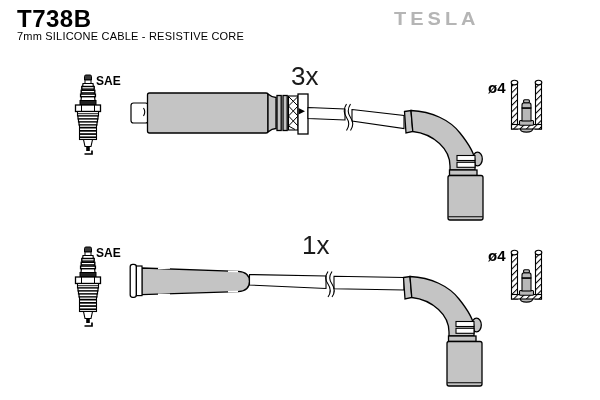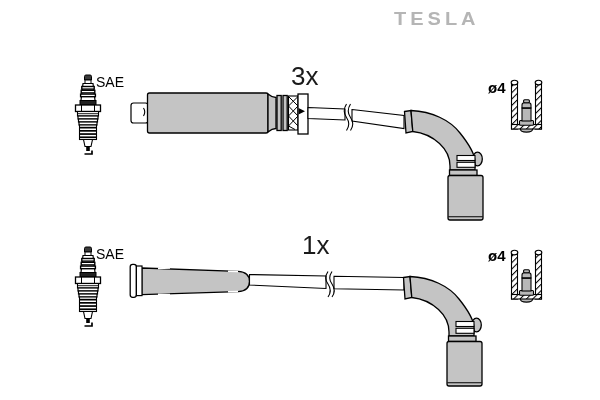--- a/index.html
+++ b/index.html
@@ -10,38 +10,40 @@
   .abs{position:absolute;line-height:1;white-space:nowrap;}
   .part-number{left:17px;top:7px;font-size:24px;font-weight:bold;letter-spacing:.5px;}
   .subtitle{left:17px;top:31px;font-size:11px;font-weight:500;letter-spacing:.2px;}
   .brand-logo{
     left:394px;top:9px;font-size:20px;font-weight:800;letter-spacing:4px;
     color:#b5b5b5;transform:scaleY(0.92);transform-origin:left top;
   }
   .qty-label{font-size:26px;color:#1a1a1a;}
   .qty-3x{left:291px;top:63px;}
   .qty-1x{left:302px;top:232px;}
-  .sae-label{font-size:14px;font-weight:normal;}
+  .sae-label{font-size:12px;font-weight:bold;}
   .sae-top{left:96px;top:75px;}
   .sae-bottom{left:96px;top:247px;}
   .dia-label{font-size:15px;font-weight:bold;}
   .dia-top{left:488px;top:80px;}
   .dia-bottom{left:488px;top:248px;}
   svg.diagram{position:absolute;left:0;top:0;}
   .gray{fill:#c4c4c4;stroke:#000;stroke-width:1.3px;}
   .grayS{fill:#b8b8b8;stroke:#000;stroke-width:1.1px;}
   .white{fill:#fff;stroke:#000;stroke-width:1.1px;}
   .ln{stroke:#000;stroke-width:1.1px;fill:none;}
   .blk{fill:#000;stroke:none;}
 </style>
 </head>
 <body>
 
 <div class="page">
 
+  <div class="abs part-number">T738B</div>
+  <div class="abs subtitle">7mm SILICONE CABLE - RESISTIVE CORE</div>
   <div class="abs brand-logo">TESLA</div>
 
   <div class="abs sae-label sae-top">SAE</div>
   <div class="abs qty-label qty-3x">3x</div>
   <div class="abs dia-label dia-top">ø4</div>
 
   <div class="abs sae-label sae-bottom">SAE</div>
   <div class="abs qty-label qty-1x">1x</div>
   <div class="abs dia-label dia-bottom">ø4</div>
 

